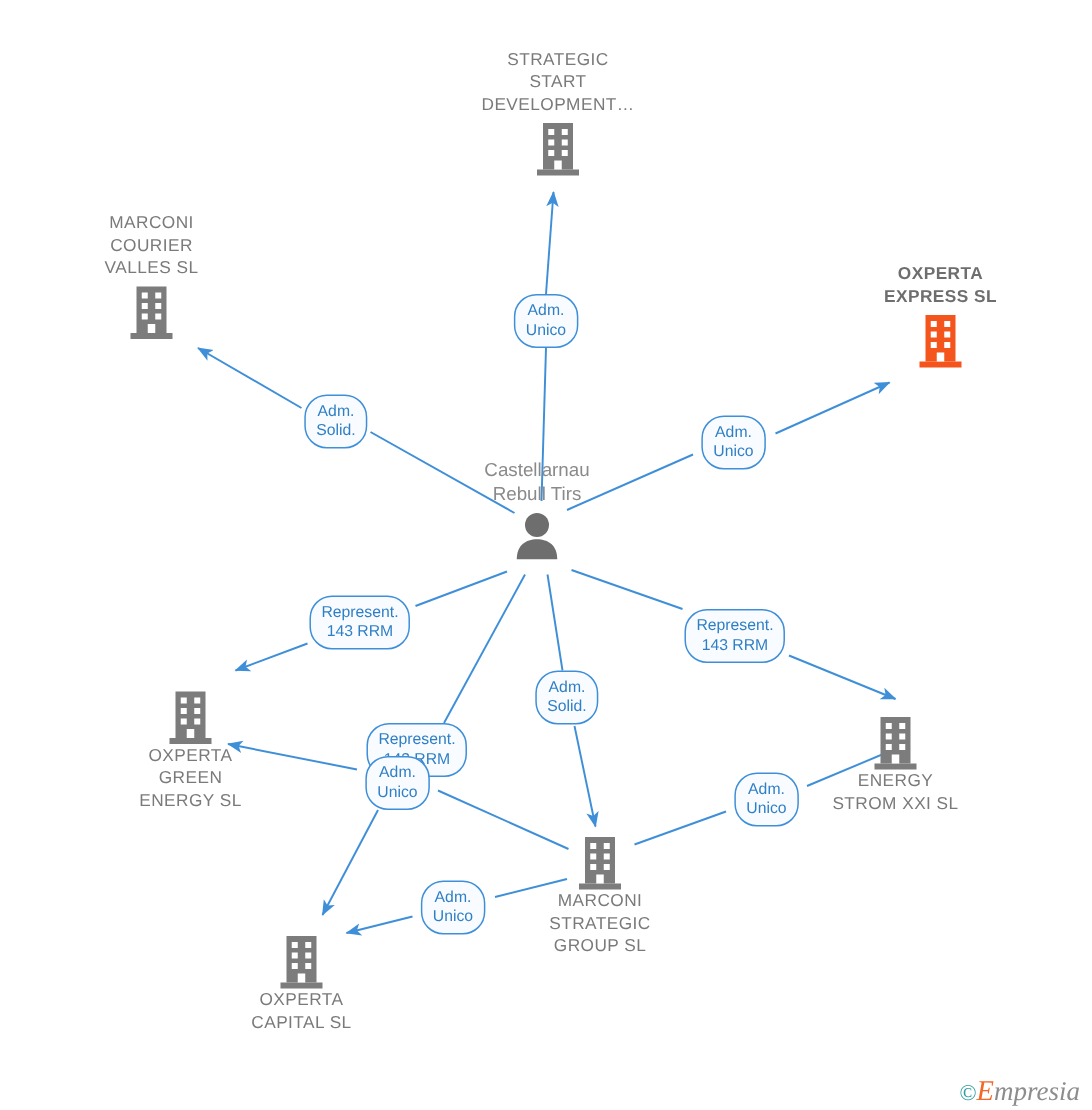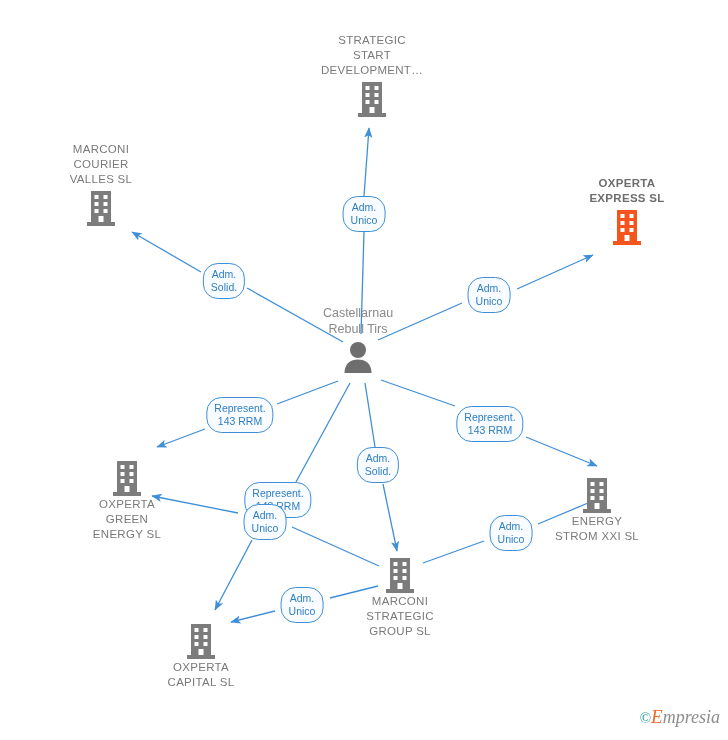--- a/index.html
+++ b/index.html
@@ -73,21 +73,21 @@
     font-size: 10.5px;
     line-height: 13px;
     padding: 4px 7px;
     text-align: center;
     white-space: pre-line;
     box-sizing: border-box;
   }
   .watermark {
     position: absolute;
     right: 8px;
-    bottom: 12px;
+    bottom: 1px;
     font-size: 17px;
     line-height: 20px;
     white-space: nowrap;
   }
   .wm-c {
     color: #2f9e9e;
     font-size: 15px;
     font-family: "Liberation Serif", serif;
   }
   .wm-e {

